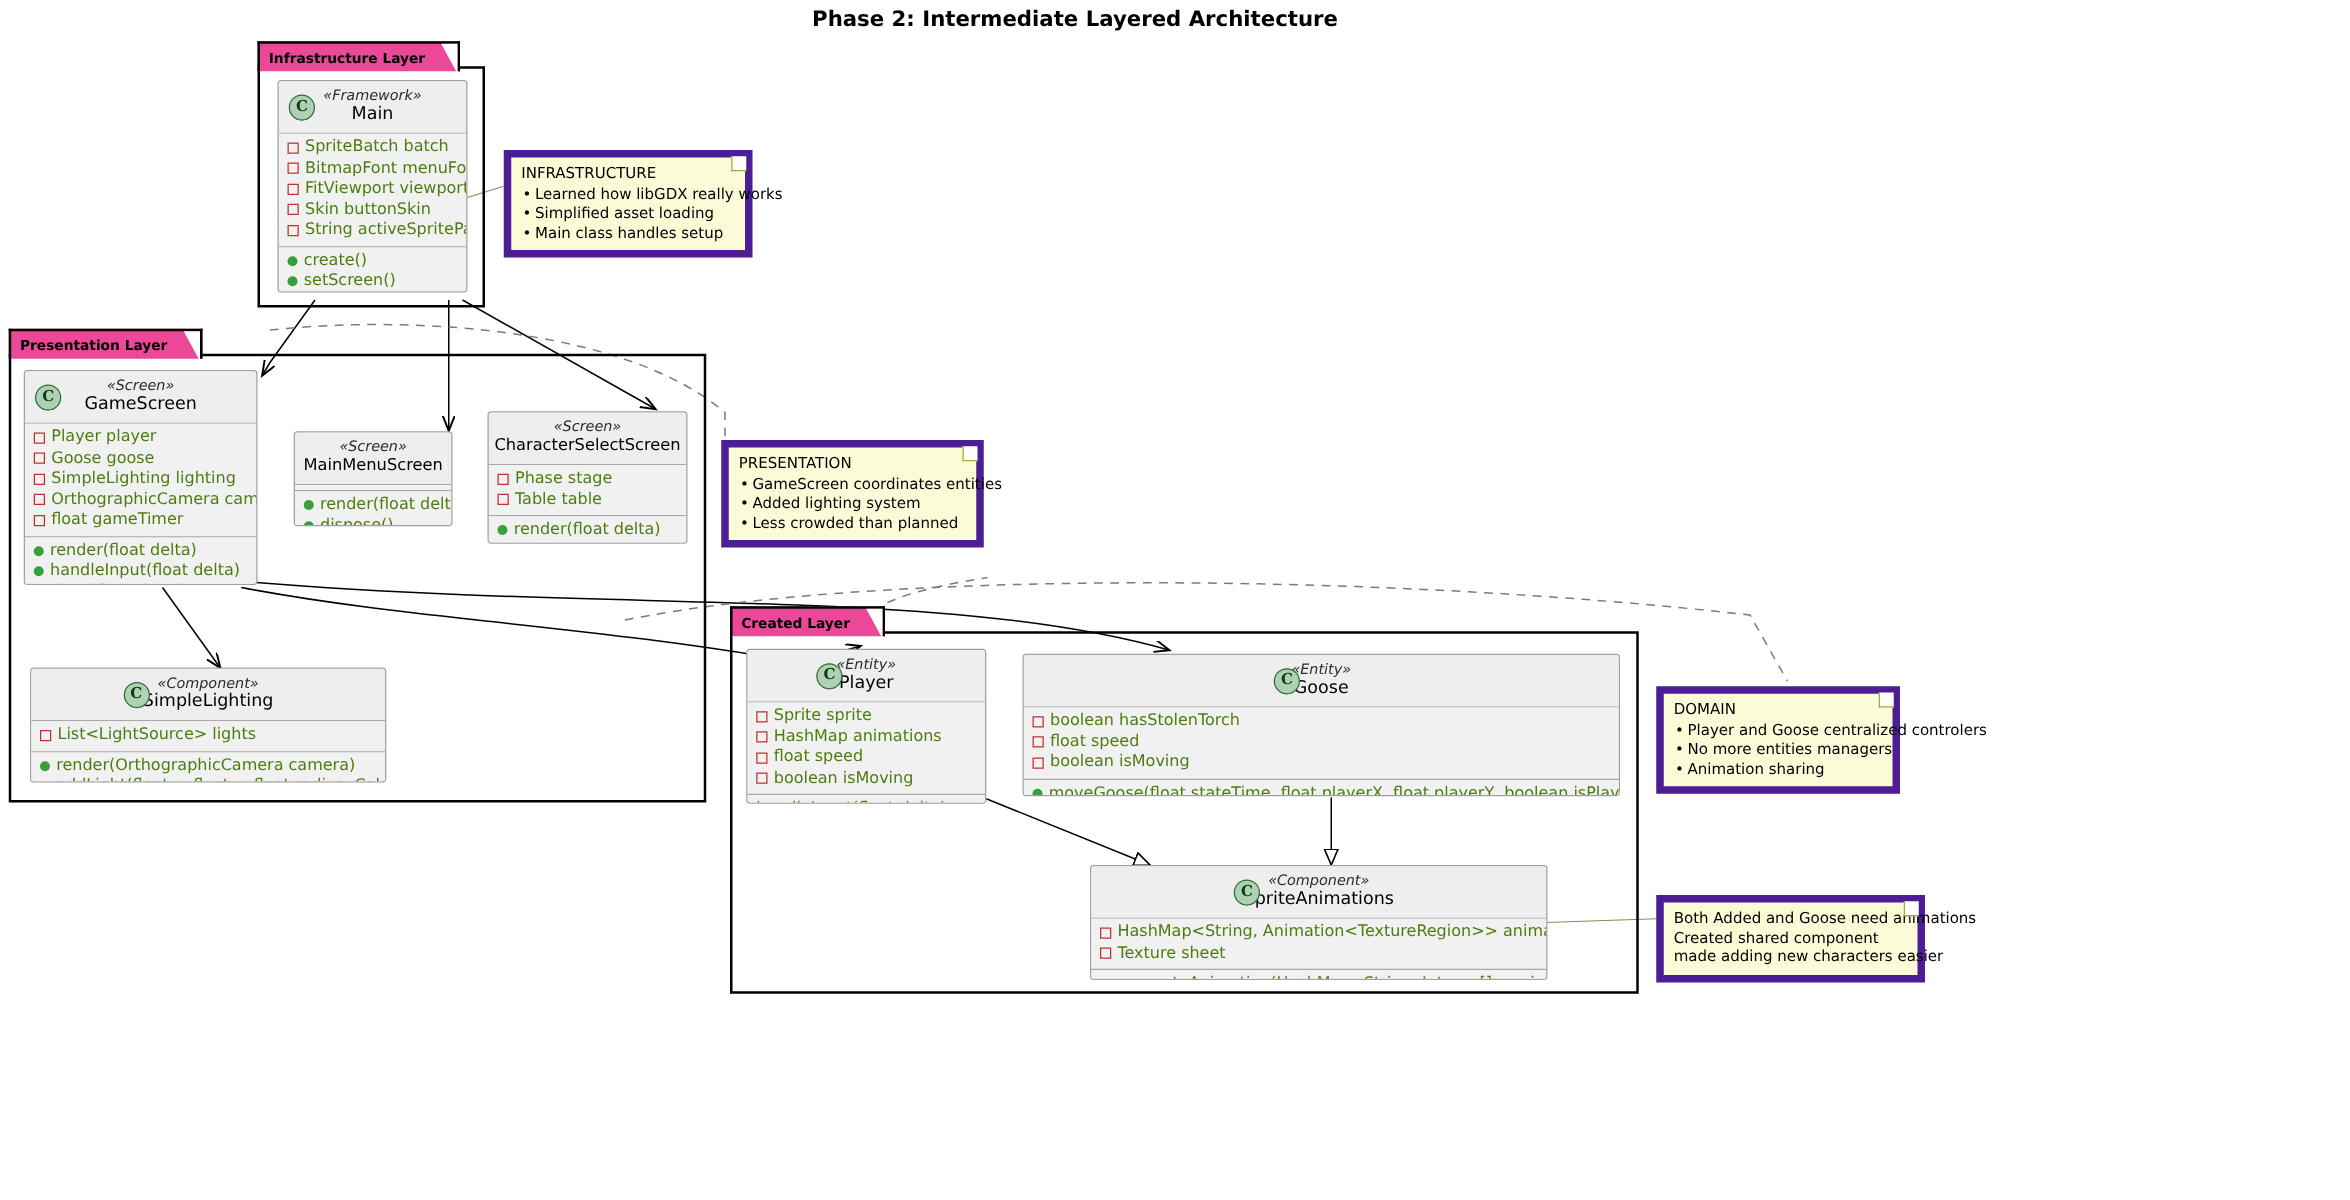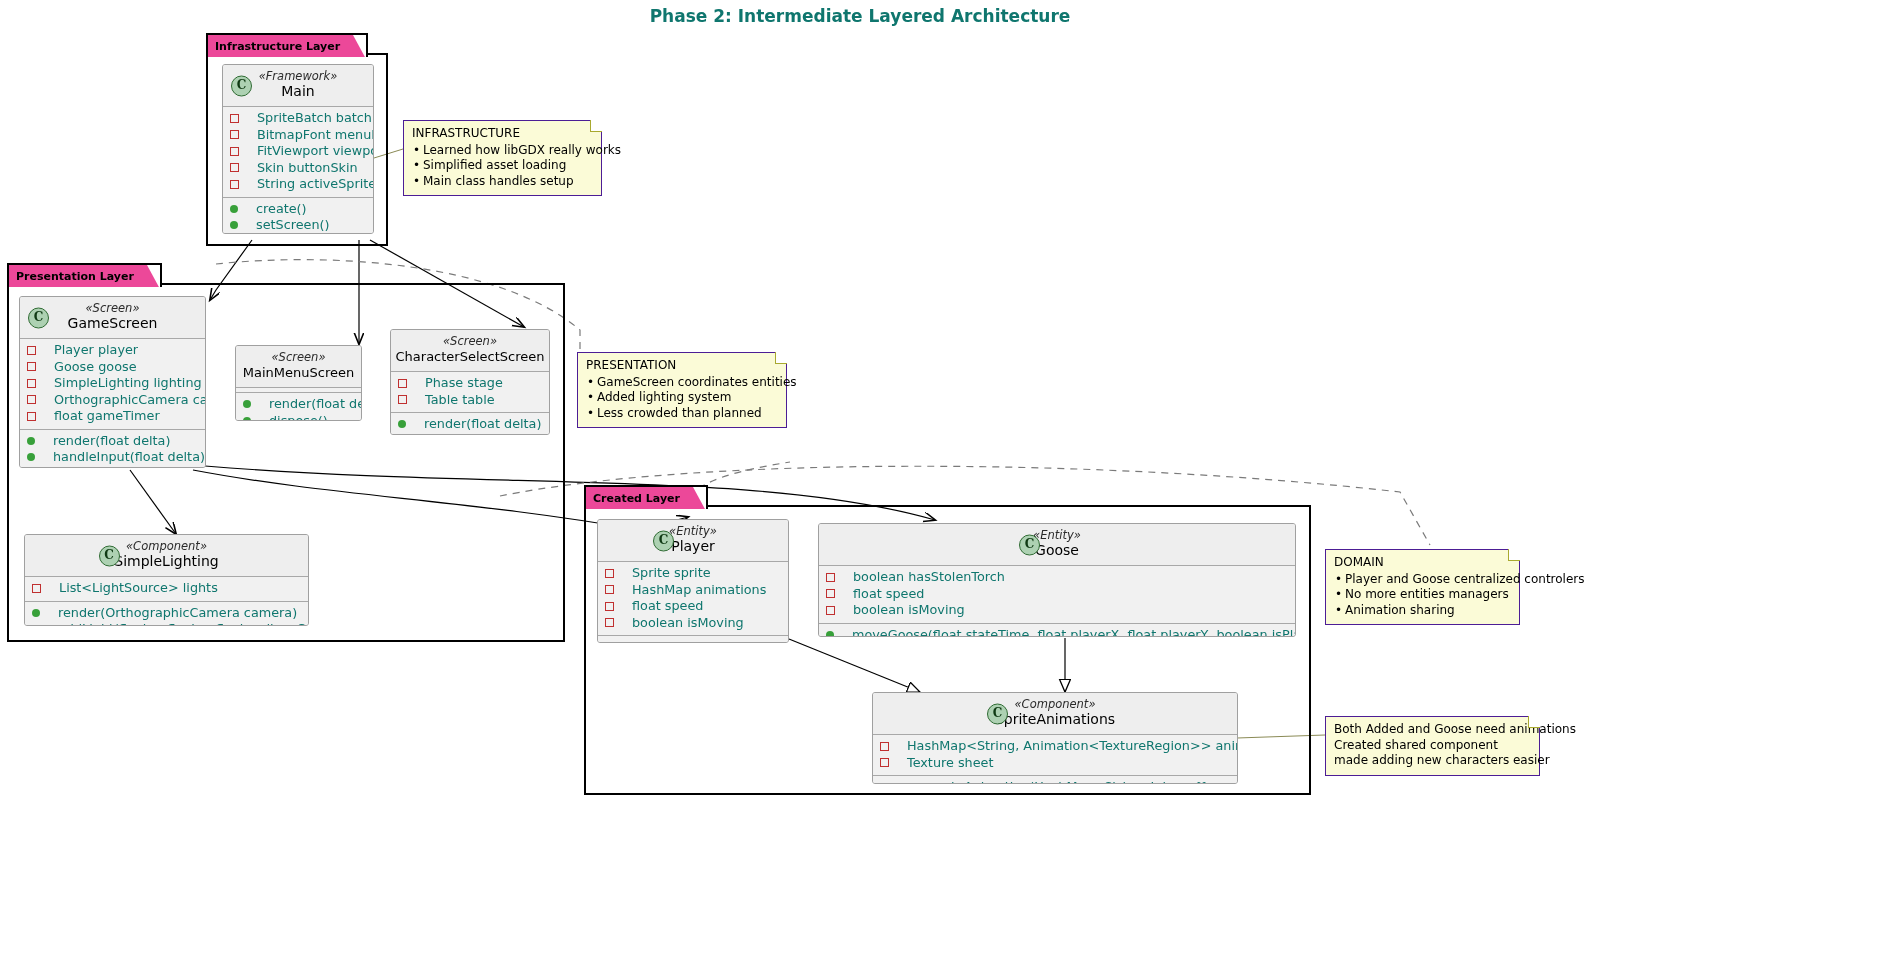--- a/index.html
+++ b/index.html
@@ -2,21 +2,21 @@
 <html><head>
 <meta charset="utf-8">
 <style>
   html,body{margin:0;padding:0;}
   body{width:1880px;height:960px;background:#fff;
        font-family:"DejaVu Sans","Liberation Sans",sans-serif;position:relative;overflow:hidden;}
   #canvas{position:absolute;left:0;top:0;width:1880px;height:960px;}
   svg.lines{position:absolute;left:0;top:0;width:1880px;height:960px;pointer-events:none;}
 
   .title{position:absolute;left:0;top:6px;width:1720px;text-align:center;
-         font-size:17px;font-weight:bold;color:#0f766e;}
+         font-size:17px;font-weight:bold;color:#000000;}
 
   
   .pkg{position:absolute;border:2px solid #000;background:transparent;box-sizing:border-box;}
   .pkg-tab{position:absolute;border:2px solid #000;border-bottom:none;background:#ec4899;
            box-sizing:border-box;height:24px;padding:1px 26px 0 7px;
            font-size:11px;font-weight:bold;color:#000;white-space:nowrap;line-height:22px;}
   .pkg-tab:after{content:"";position:absolute;right:0;top:0;width:0;height:0;
            border-left:13px solid transparent;border-top:24px solid #fff;}
 
   
@@ -24,29 +24,29 @@
        box-shadow:0 0 0 0 transparent;border-radius:3px;overflow:hidden;}
   .cls .hdr{position:relative;padding:5px 8px 6px 8px;text-align:center;background:#eeeeee;}
   .cls .stereo{font-size:11.5px;font-style:italic;color:#2b2b2b;line-height:13px;}
   .cls .cname{font-size:14px;color:#000;line-height:17px;}
   .cls .circ{position:absolute;left:8px;top:50%;transform:translateY(-50%);
              width:19px;height:19px;border-radius:50%;background:#add1b2;
              border:1.5px solid #2f6b33;font-size:12px;font-weight:bold;color:#103a14;
              text-align:center;line-height:17px;font-family:"DejaVu Serif","Liberation Serif",serif;}
   .sep{height:1px;background:#a8a8a8;}
   .compart{padding:3px 7px 4px 7px;background:#f1f1f1;}
-  .row{font-size:12.8px;color:#0f766e;line-height:16.5px;white-space:nowrap;
-       display:flex;align-items:center;gap:18px;}
+  .row{font-size:12.8px;color:#4d7c0f;line-height:16.5px;white-space:nowrap;
+       display:flex;align-items:center;gap:5px;}
   .mk-priv{width:7px;height:7px;border:1.4px solid #c03030;background:#f1f1f1;
            display:inline-block;flex:0 0 auto;}
   .mk-pub{width:8px;height:8px;border-radius:50%;background:#38a03a;
           display:inline-block;flex:0 0 auto;}
 
   
-  .note{position:absolute;background:#fbfbd7;border:1px solid #4c1d95;box-sizing:border-box;
+  .note{position:absolute;background:#fbfbd7;border:6px solid #4c1d95;box-sizing:border-box;
         padding:5px 8px 6px 8px;font-size:12px;color:#000;line-height:15.5px;}
   .note:before{content:"";position:absolute;right:-1px;top:-1px;width:11px;height:11px;
         background:#fff;border-left:1px solid #a9a92f;border-bottom:1px solid #a9a92f;}
   .note .ntitle{font-size:12px;color:#000;margin-bottom:1px;}
   .note ul{margin:0;padding-left:11px;list-style:none;}
   .note li{position:relative;white-space:nowrap;}
   .note li:before{content:"\2022";position:absolute;left:-10px;}
   .note .plain{white-space:nowrap;}
 </style>
 </head>

